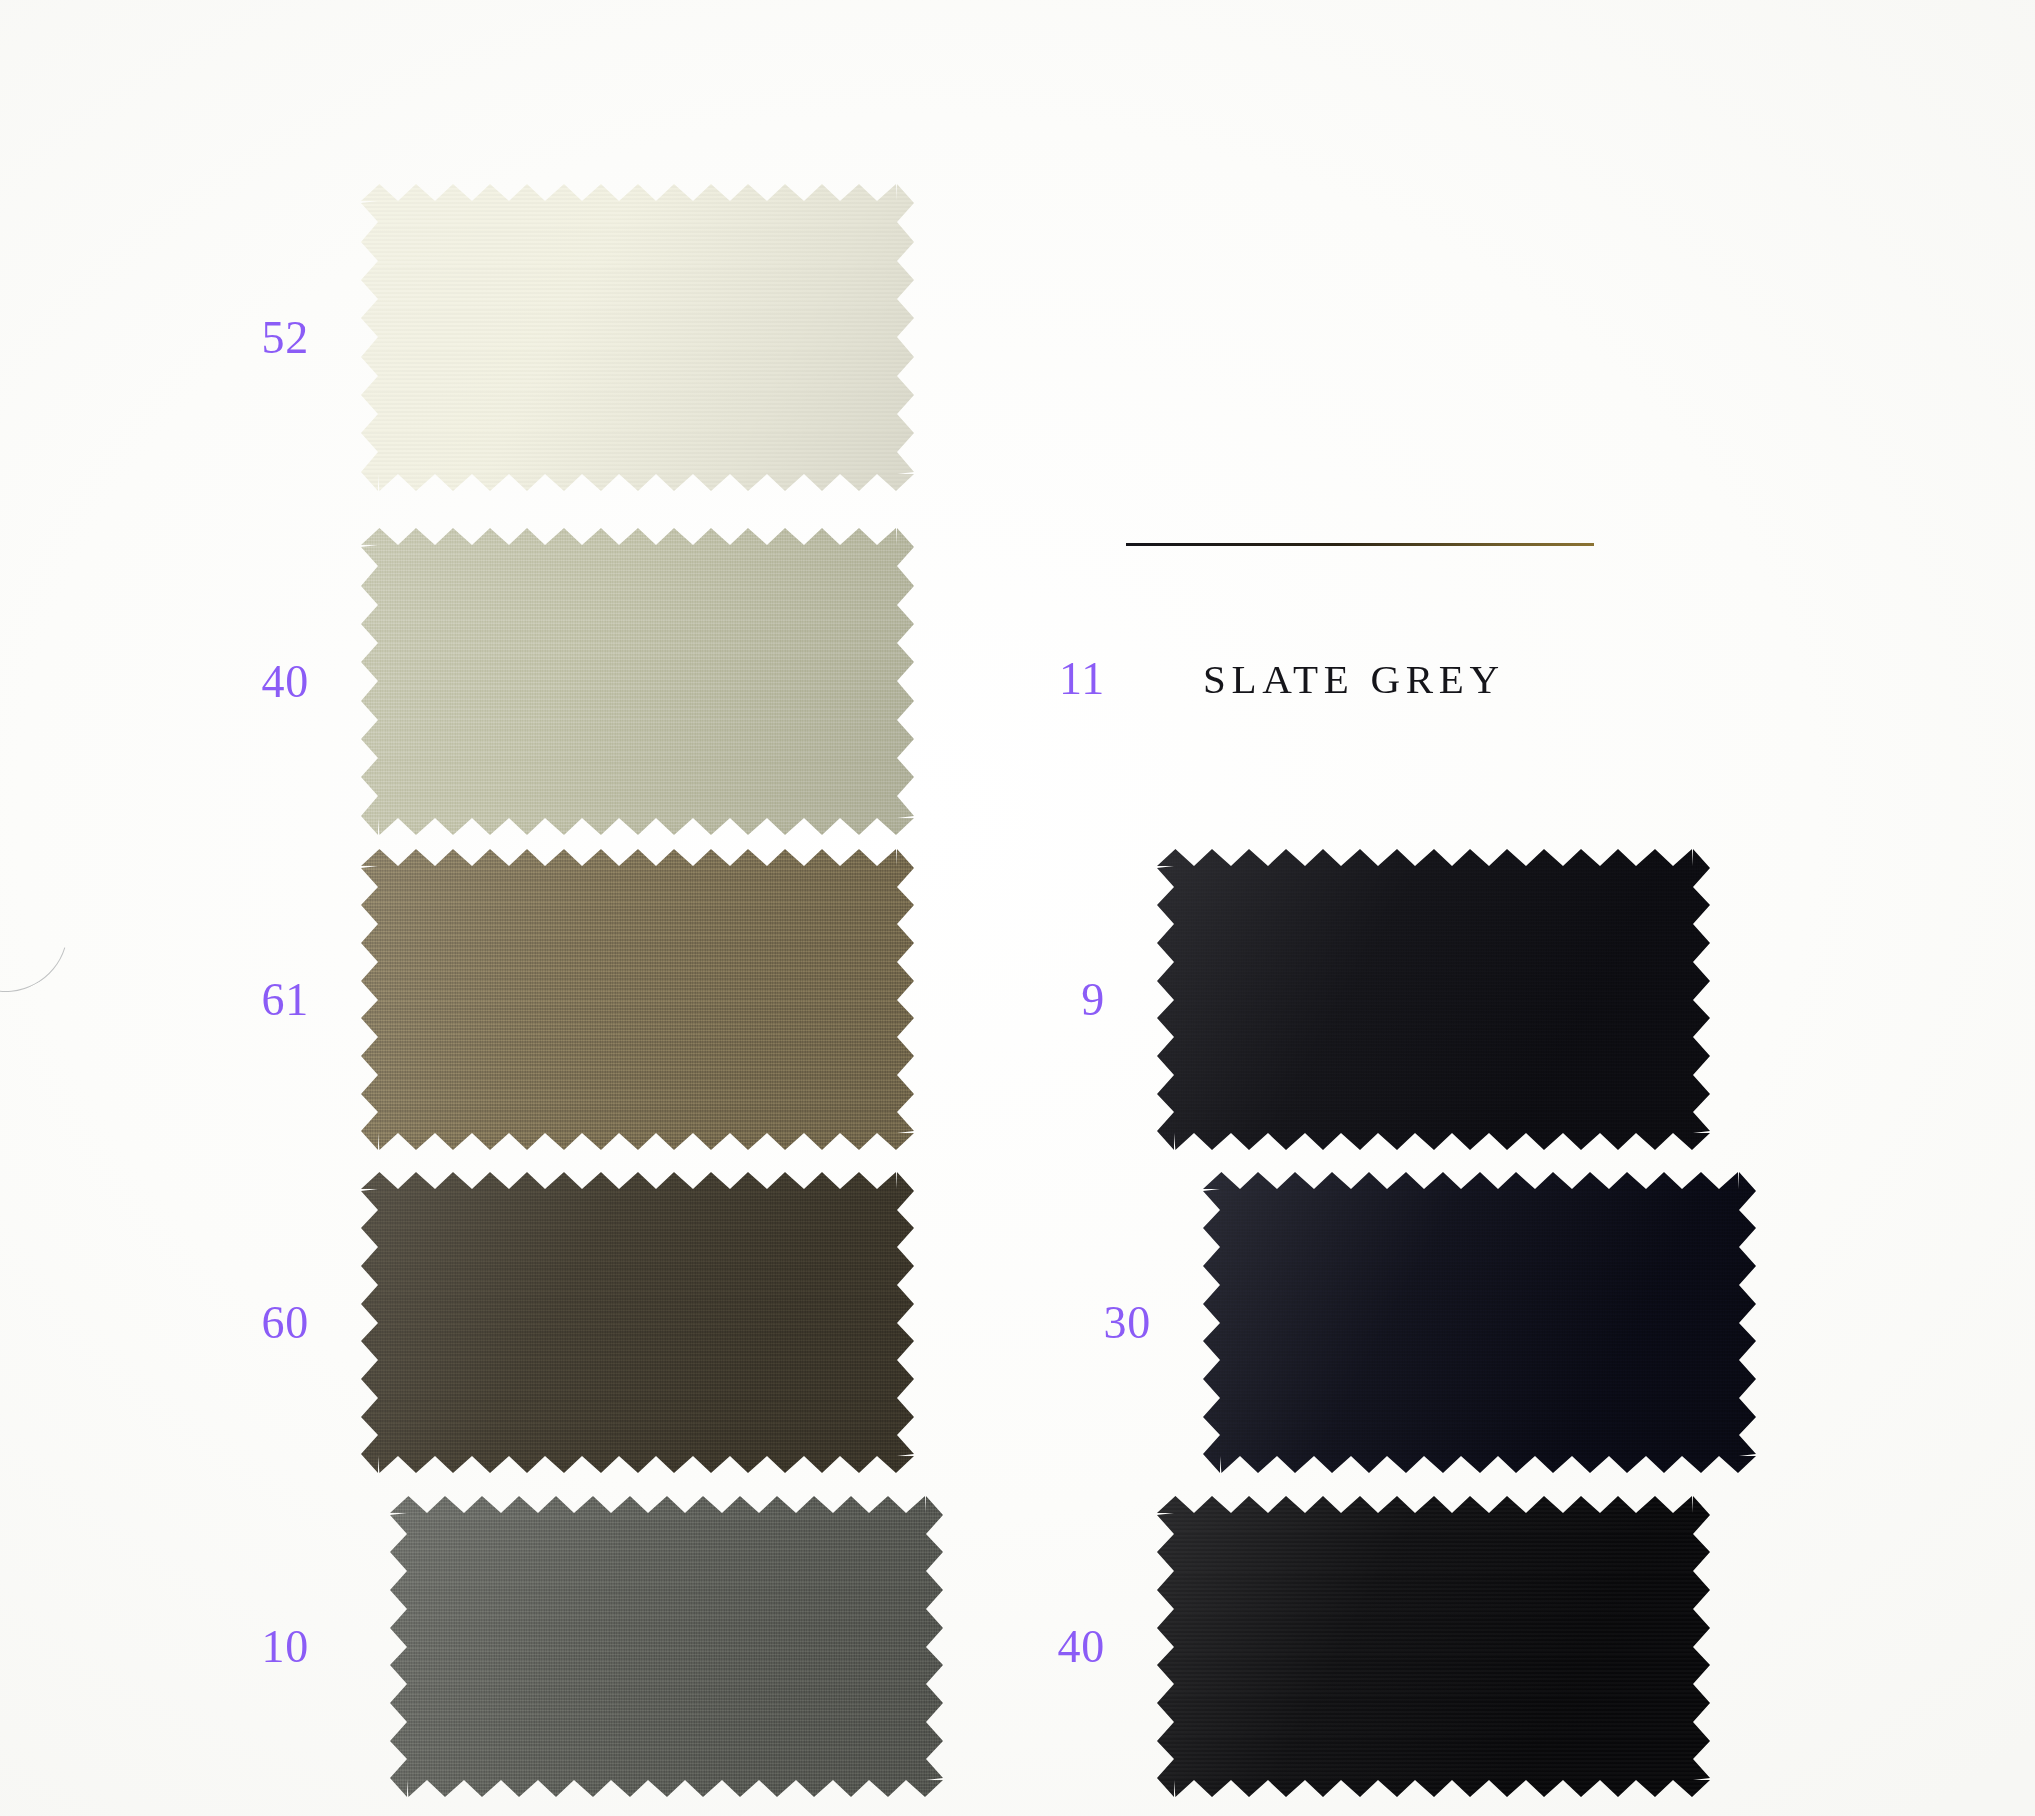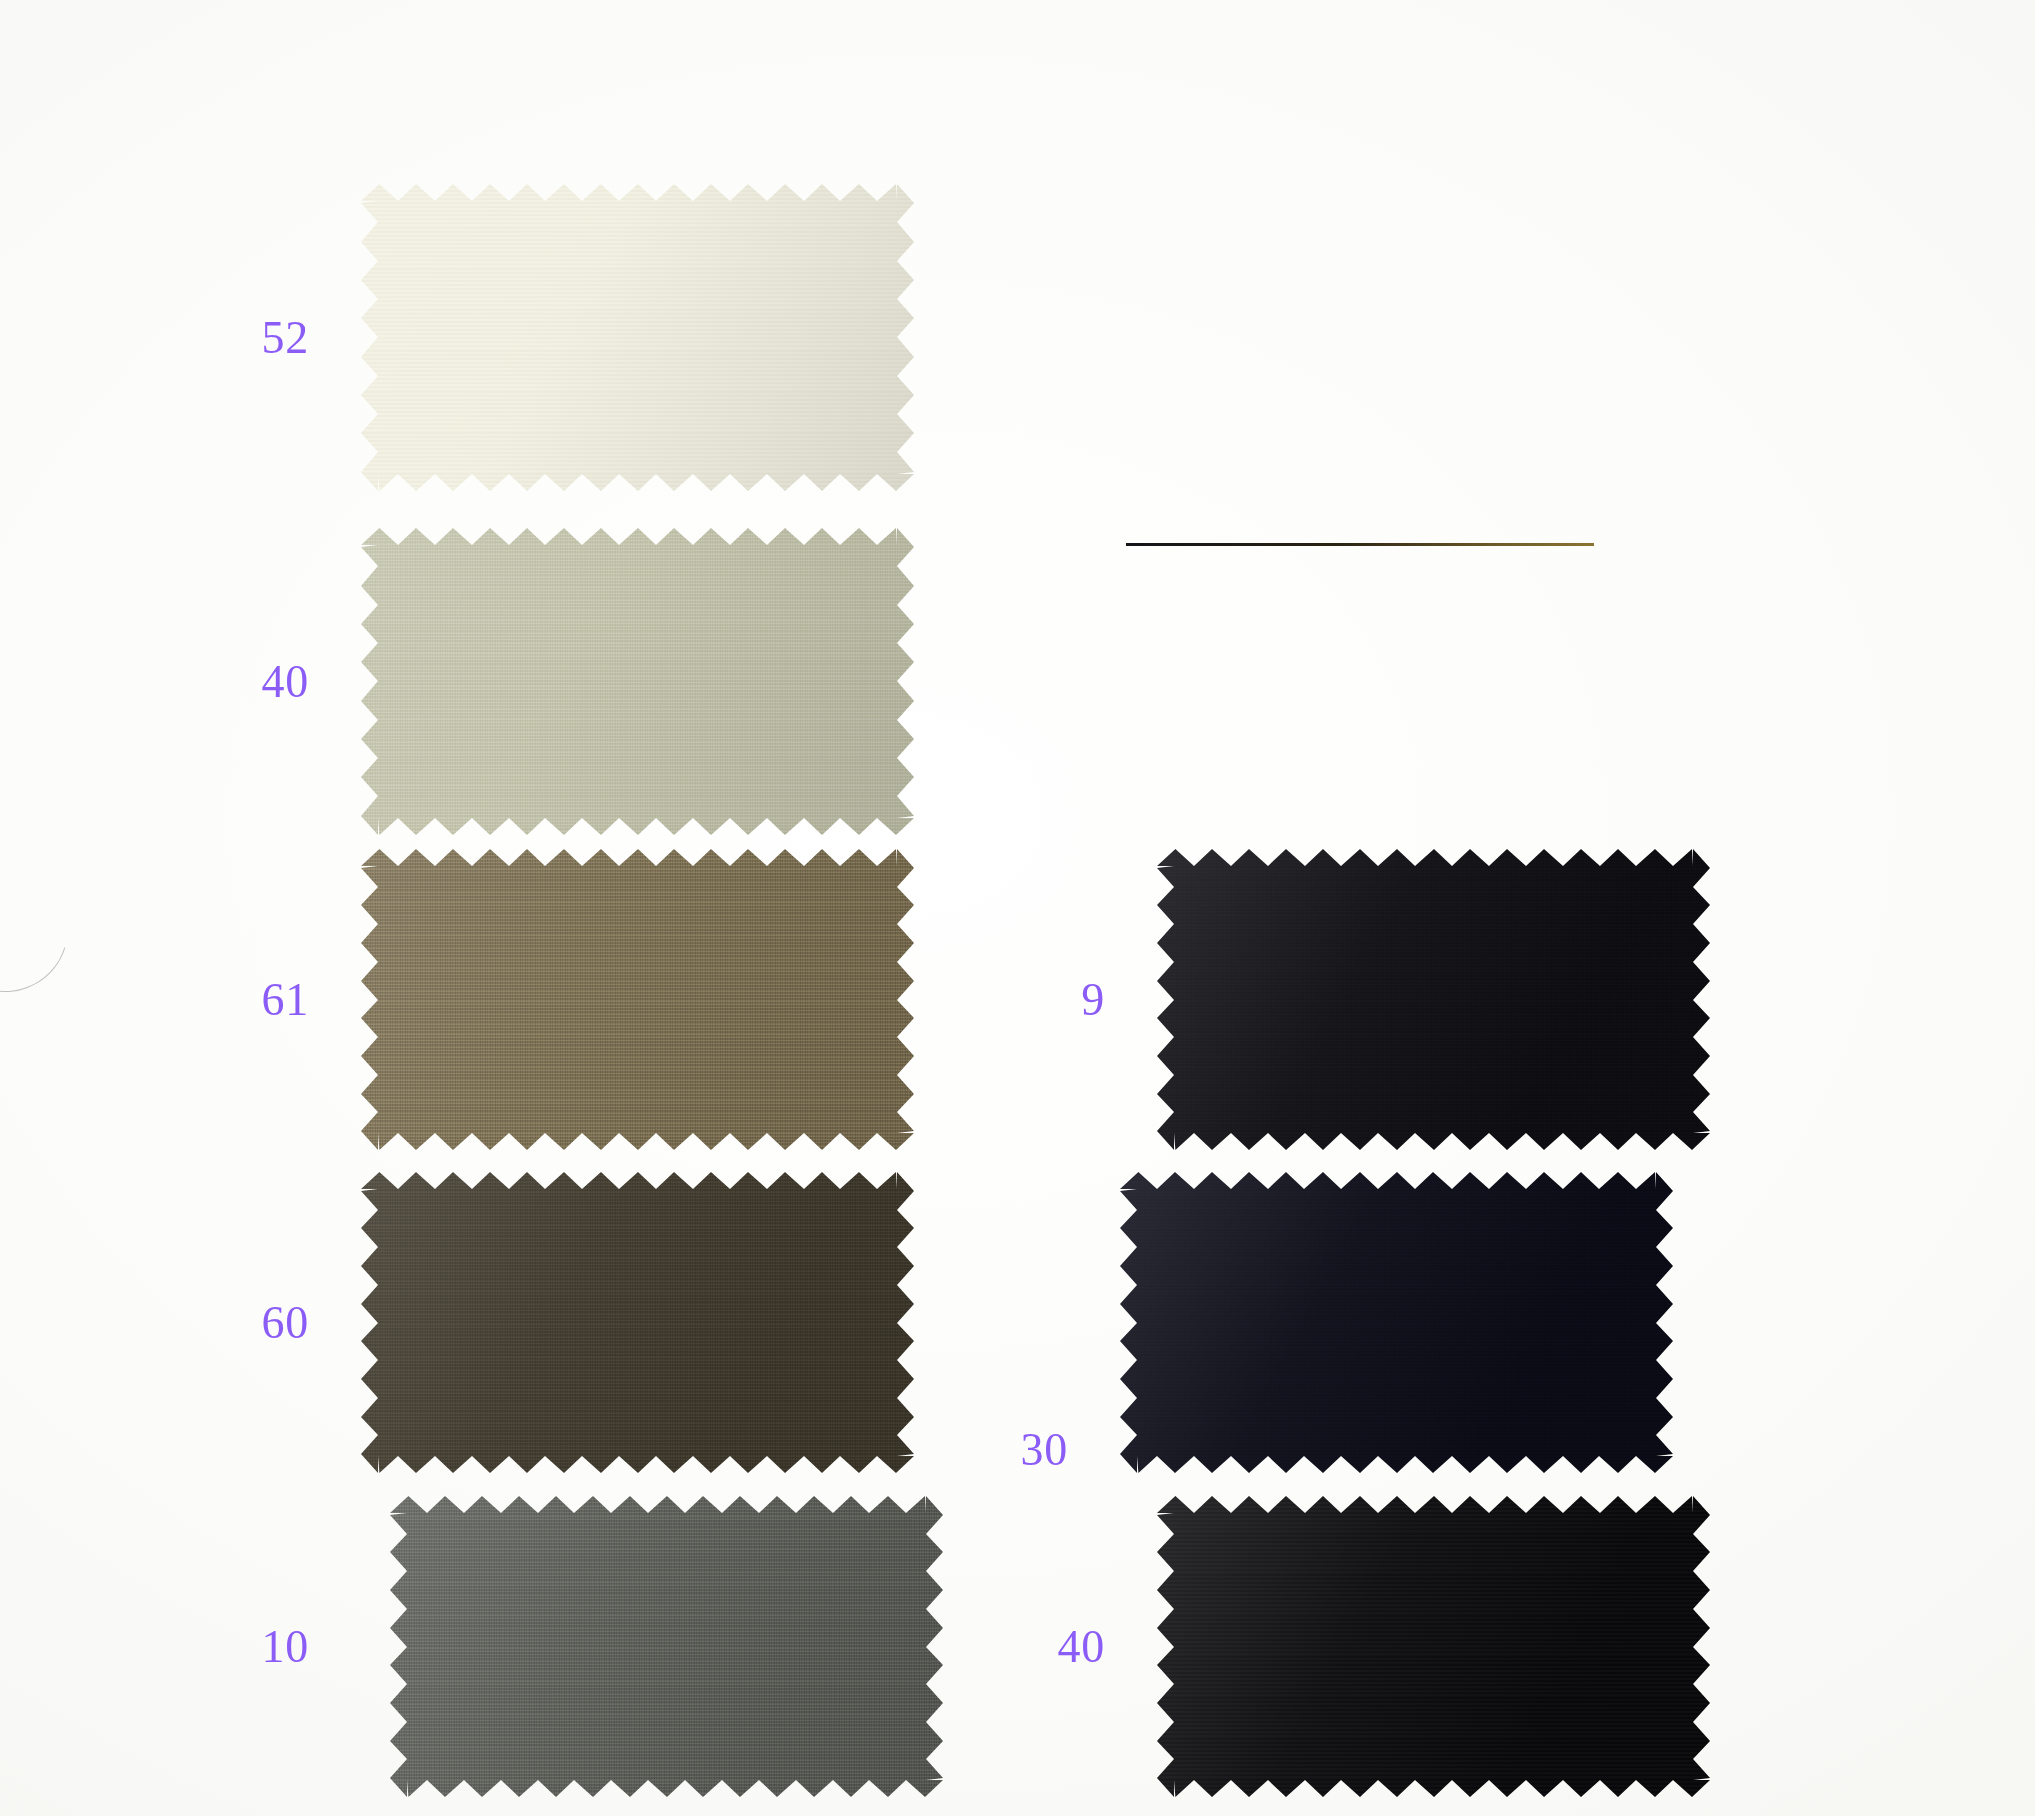--- a/index.html
+++ b/index.html
@@ -196,33 +196,37 @@
         <div class="swatch-body" style="clip-path: polygon(0px 17px, 18.4px 0px, 37px 17px, 55px 0px, 74px 17px, 92px 0px, 111px 17px, 129px 0px, 148px 17px, 166px 0px, 184px 17px, 203px 0px, 221px 17px, 240px 0px, 258px 17px, 277px 0px, 295px 17px, 313px 0px, 332px 17px, 350px 0px, 369px 17px, 387px 0px, 406px 17px, 424px 0px, 443px 17px, 461px 0px, 479px 17px, 498px 0px, 516px 17px, 535px 0px, 536px 17px, 536px 0px, 553px 19px, 536px 38px, 553px 56px, 536px 75px, 553px 94px, 536px 113px, 553px 132px, 536px 151px, 553px 169px, 536px 188px, 553px 207px, 536px 226px, 553px 245px, 536px 263px, 553px 282px, 536px 284px, 553px 284px, 535px 301px, 516px 284px, 498px 301px, 479px 284px, 461px 301px, 443px 284px, 424px 301px, 406px 284px, 387px 301px, 369px 284px, 350px 301px, 332px 284px, 313px 301px, 295px 284px, 277px 301px, 258px 284px, 240px 301px, 221px 284px, 203px 301px, 184px 284px, 166px 301px, 148px 284px, 129px 301px, 111px 284px, 92px 301px, 74px 284px, 55px 301px, 37px 284px, 18.4px 301px, 17px 284px, 17px 301px, 0px 282px, 17px 263px, 0px 245px, 17px 226px, 0px 207px, 17px 188px, 0px 169px, 17px 151px, 0px 132px, 17px 113px, 0px 94px, 17px 75px, 0px 56px, 17px 38px, 0px 19px, 17px 17px);">
           <div class="swatch-fabric" style="background: rgb(92, 94, 88);"></div>
           <div class="weave" style="opacity: 0.85;"></div>
           <div class="shade"></div>
         </div>
       </div>
   </div>
 
   <div class="divider-rule" style="left:1126px; top:543px; width:468px;"></div>
 
+  <div class="name-row" style="left:1015px; top:655px;">
+    <div class="code-label" style="width:90px; margin-right:98px;">11</div>
+    <div class="color-name">SLATE GREY</div>
+  </div>
 
   <div class="swatch-row" style="left:1015px; top:849px;">
     <div class="code-label" style="width:90px; margin-right:52px;">9</div>
     <div class="swatch" id="sw-r0" style="width:553px; height:301px;">
         <div class="swatch-body" style="clip-path: polygon(0px 17px, 18.4px 0px, 37px 17px, 55px 0px, 74px 17px, 92px 0px, 111px 17px, 129px 0px, 148px 17px, 166px 0px, 184px 17px, 203px 0px, 221px 17px, 240px 0px, 258px 17px, 277px 0px, 295px 17px, 313px 0px, 332px 17px, 350px 0px, 369px 17px, 387px 0px, 406px 17px, 424px 0px, 443px 17px, 461px 0px, 479px 17px, 498px 0px, 516px 17px, 535px 0px, 536px 17px, 536px 0px, 553px 19px, 536px 38px, 553px 56px, 536px 75px, 553px 94px, 536px 113px, 553px 132px, 536px 151px, 553px 169px, 536px 188px, 553px 207px, 536px 226px, 553px 245px, 536px 263px, 553px 282px, 536px 284px, 553px 284px, 535px 301px, 516px 284px, 498px 301px, 479px 284px, 461px 301px, 443px 284px, 424px 301px, 406px 284px, 387px 301px, 369px 284px, 350px 301px, 332px 284px, 313px 301px, 295px 284px, 277px 301px, 258px 284px, 240px 301px, 221px 284px, 203px 301px, 184px 284px, 166px 301px, 148px 284px, 129px 301px, 111px 284px, 92px 301px, 74px 284px, 55px 301px, 37px 284px, 18.4px 301px, 17px 284px, 17px 301px, 0px 282px, 17px 263px, 0px 245px, 17px 226px, 0px 207px, 17px 188px, 0px 169px, 17px 151px, 0px 132px, 17px 113px, 0px 94px, 17px 75px, 0px 56px, 17px 38px, 0px 19px, 17px 17px);">
           <div class="swatch-fabric" style="background: rgb(14, 14, 19);"></div>
           <div class="weave" style="opacity: 0.85;"></div>
           <div class="shade"></div>
         </div>
       </div>
   </div>
 
-  <div class="swatch-row" style="left:978px; top:1172px;align-items:flex-end;">
+  <div class="swatch-row" style="left:1061px; top:1172px;">
     <div class="code-label" style="width:90px; margin-right:52px;">30</div>
     <div class="swatch" id="sw-r1" style="width:553px; height:301px;">
         <div class="swatch-body" style="clip-path: polygon(0px 17px, 18.4px 0px, 37px 17px, 55px 0px, 74px 17px, 92px 0px, 111px 17px, 129px 0px, 148px 17px, 166px 0px, 184px 17px, 203px 0px, 221px 17px, 240px 0px, 258px 17px, 277px 0px, 295px 17px, 313px 0px, 332px 17px, 350px 0px, 369px 17px, 387px 0px, 406px 17px, 424px 0px, 443px 17px, 461px 0px, 479px 17px, 498px 0px, 516px 17px, 535px 0px, 536px 17px, 536px 0px, 553px 19px, 536px 38px, 553px 56px, 536px 75px, 553px 94px, 536px 113px, 553px 132px, 536px 151px, 553px 169px, 536px 188px, 553px 207px, 536px 226px, 553px 245px, 536px 263px, 553px 282px, 536px 284px, 553px 284px, 535px 301px, 516px 284px, 498px 301px, 479px 284px, 461px 301px, 443px 284px, 424px 301px, 406px 284px, 387px 301px, 369px 284px, 350px 301px, 332px 284px, 313px 301px, 295px 284px, 277px 301px, 258px 284px, 240px 301px, 221px 284px, 203px 301px, 184px 284px, 166px 301px, 148px 284px, 129px 301px, 111px 284px, 92px 301px, 74px 284px, 55px 301px, 37px 284px, 18.4px 301px, 17px 284px, 17px 301px, 0px 282px, 17px 263px, 0px 245px, 17px 226px, 0px 207px, 17px 188px, 0px 169px, 17px 151px, 0px 132px, 17px 113px, 0px 94px, 17px 75px, 0px 56px, 17px 38px, 0px 19px, 17px 17px);">
           <div class="swatch-fabric" style="background: rgb(11, 12, 23);"></div>
           <div class="weave" style="opacity: 0.85;"></div>
           <div class="shade"></div>
         </div>
       </div>
   </div>
 

